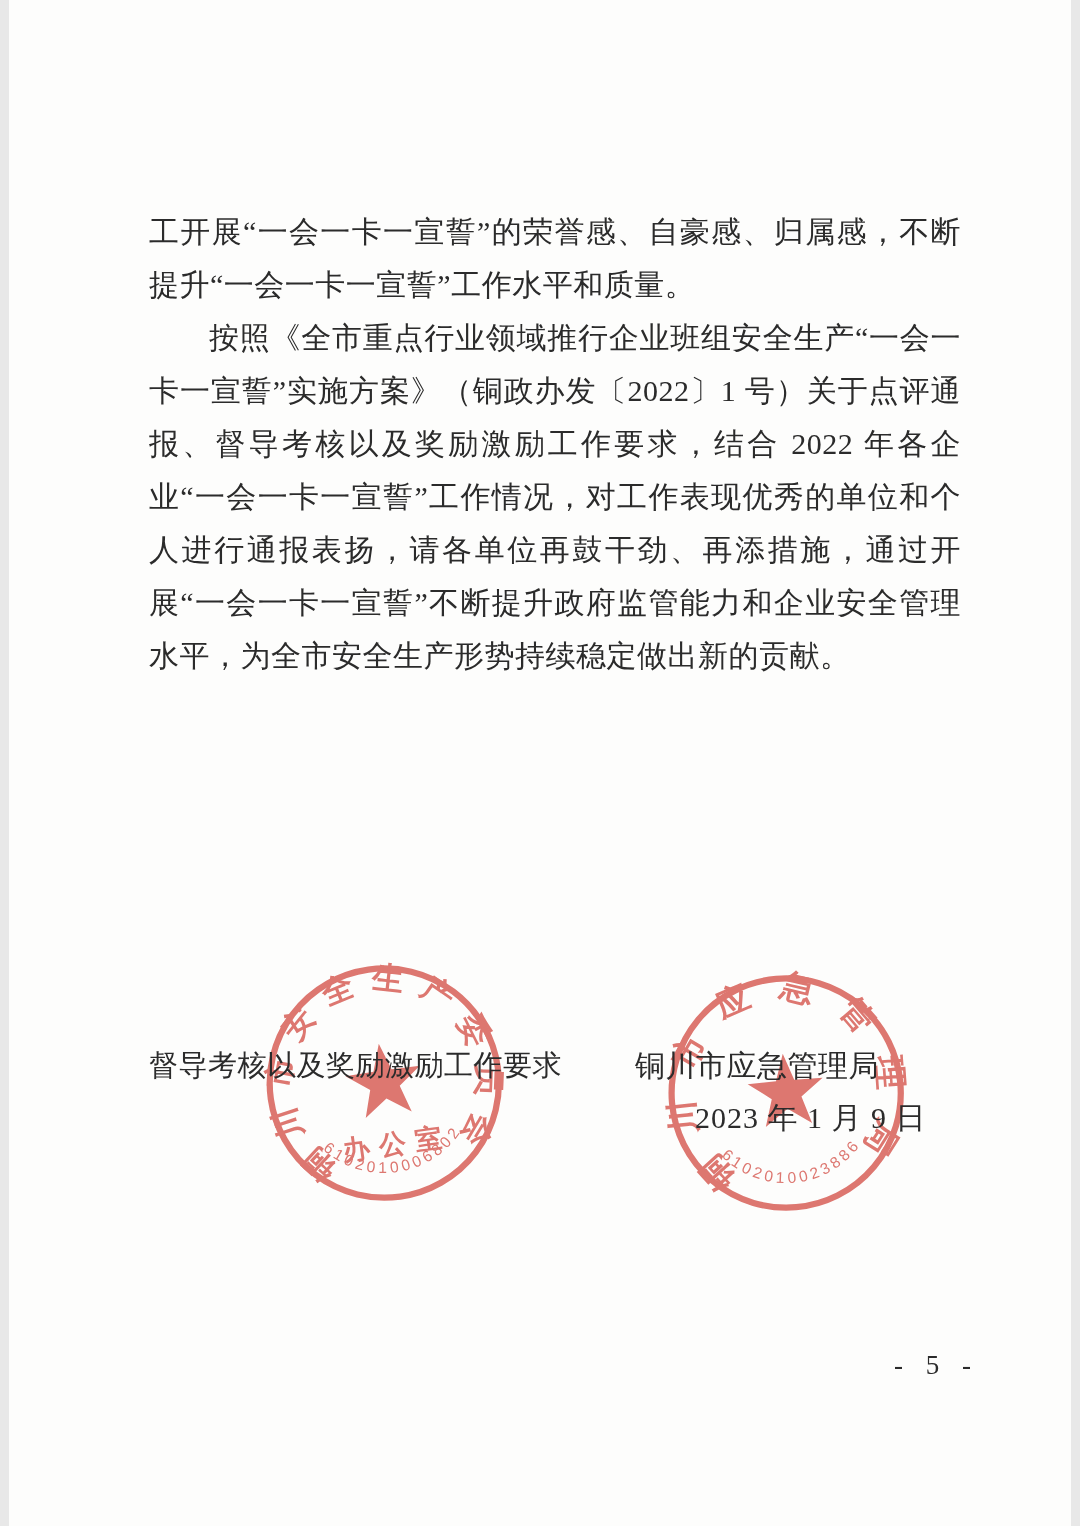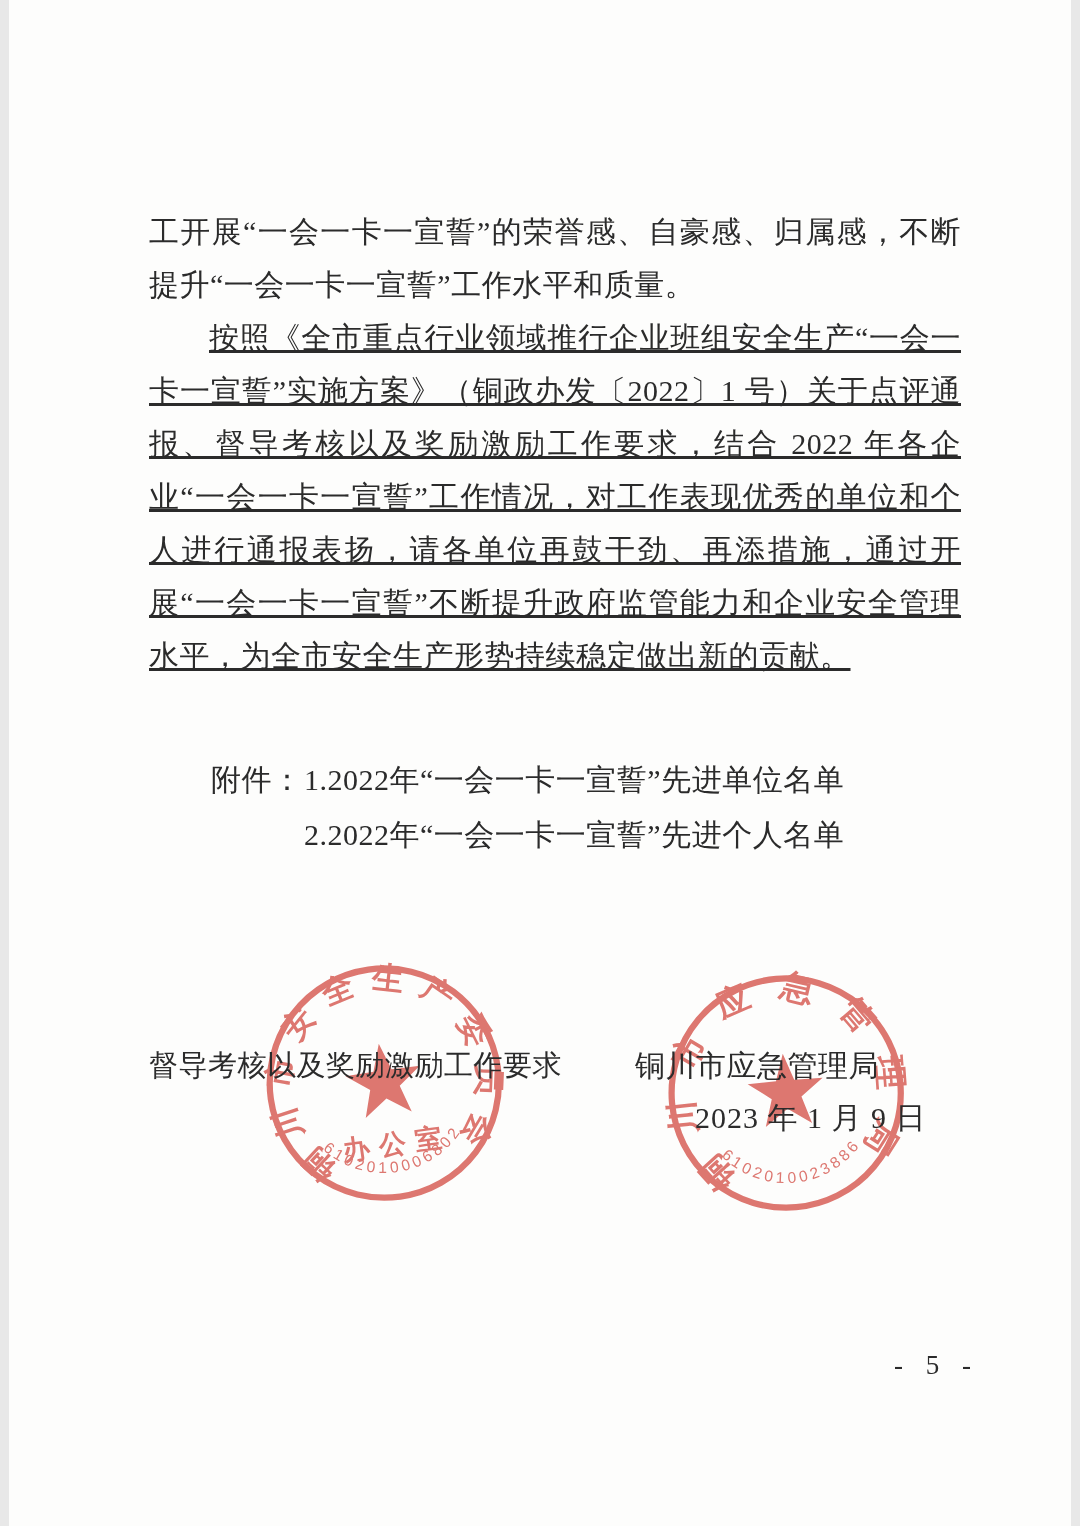--- a/index.html
+++ b/index.html
@@ -23,21 +23,21 @@
     position: absolute;
     left: 140px;
     top: 205px;
     width: 812px;
     font-size: 30px;
     line-height: 53px;
     text-align: justify;
     letter-spacing: 0.5px;
   }
   .body-text p { margin: 0; }
-  .body-text p.indent { text-indent: 2em; text-decoration: underline; }
+  .body-text p.indent { text-indent: 2em; }
 
   
   .attachments {
     position: absolute;
     left: 202px;
     top: 752px;
     font-size: 30px;
     line-height: 55px;
     letter-spacing: 0.5px;
   }
@@ -120,30 +120,20 @@
 </head>
 <body>
 
 <div class="page">
 
   <div class="body-text">
     <p>工开展“一会一卡一宣誓”的荣誉感、自豪感、归属感，不断提升“一会一卡一宣誓”工作水平和质量。</p>
     <p class="indent">按照《全市重点行业领域推行企业班组安全生产“一会一卡一宣誓”实施方案》（铜政办发〔2022〕1 号）关于点评通报、督导考核以及奖励激励工作要求，结合 2022 年各企业“一会一卡一宣誓”工作情况，对工作表现优秀的单位和个人进行通报表扬，请各单位再鼓干劲、再添措施，通过开展“一会一卡一宣誓”不断提升政府监管能力和企业安全管理水平，为全市安全生产形势持续稳定做出新的贡献。</p>
   </div>
 
-  <div class="attachments">
-    <div class="att-row">
-      <span class="att-label">附件：</span>
-      <span>1.2022年“一会一卡一宣誓”先进单位名单</span>
-    </div>
-    <div class="att-row">
-      <span class="att-label"></span>
-      <span>2.2022年“一会一卡一宣誓”先进个人名单</span>
-    </div>
-  </div>
 
   <svg class="stamp stamp-left" viewBox="0 0 240 240">
     <circle class="seal-ring" cx="120" cy="122" r="110"></circle>
     <polygon class="seal-star" points="120,84 128.8,109.9 156.1,110.3 134.3,126.6 142.3,152.7 120,137 97.7,152.7 105.7,126.6 83.9,110.3 111.2,109.9"></polygon>
     <path id="arcL" d="M 64.6,192.9 A 90,90 0 1 1 175.4,192.9" fill="none"></path>
     <text class="seal-ring-text ring-10">
       <textPath href="#arcL" startOffset="50%" text-anchor="middle">铜川市安全生产委员会</textPath>
     </text>
     <text class="seal-office" x="124" y="190" text-anchor="middle">办公室</text>
     <path id="numL" d="M 46,168 A 88,88 0 0 0 194,168" fill="none"></path>

